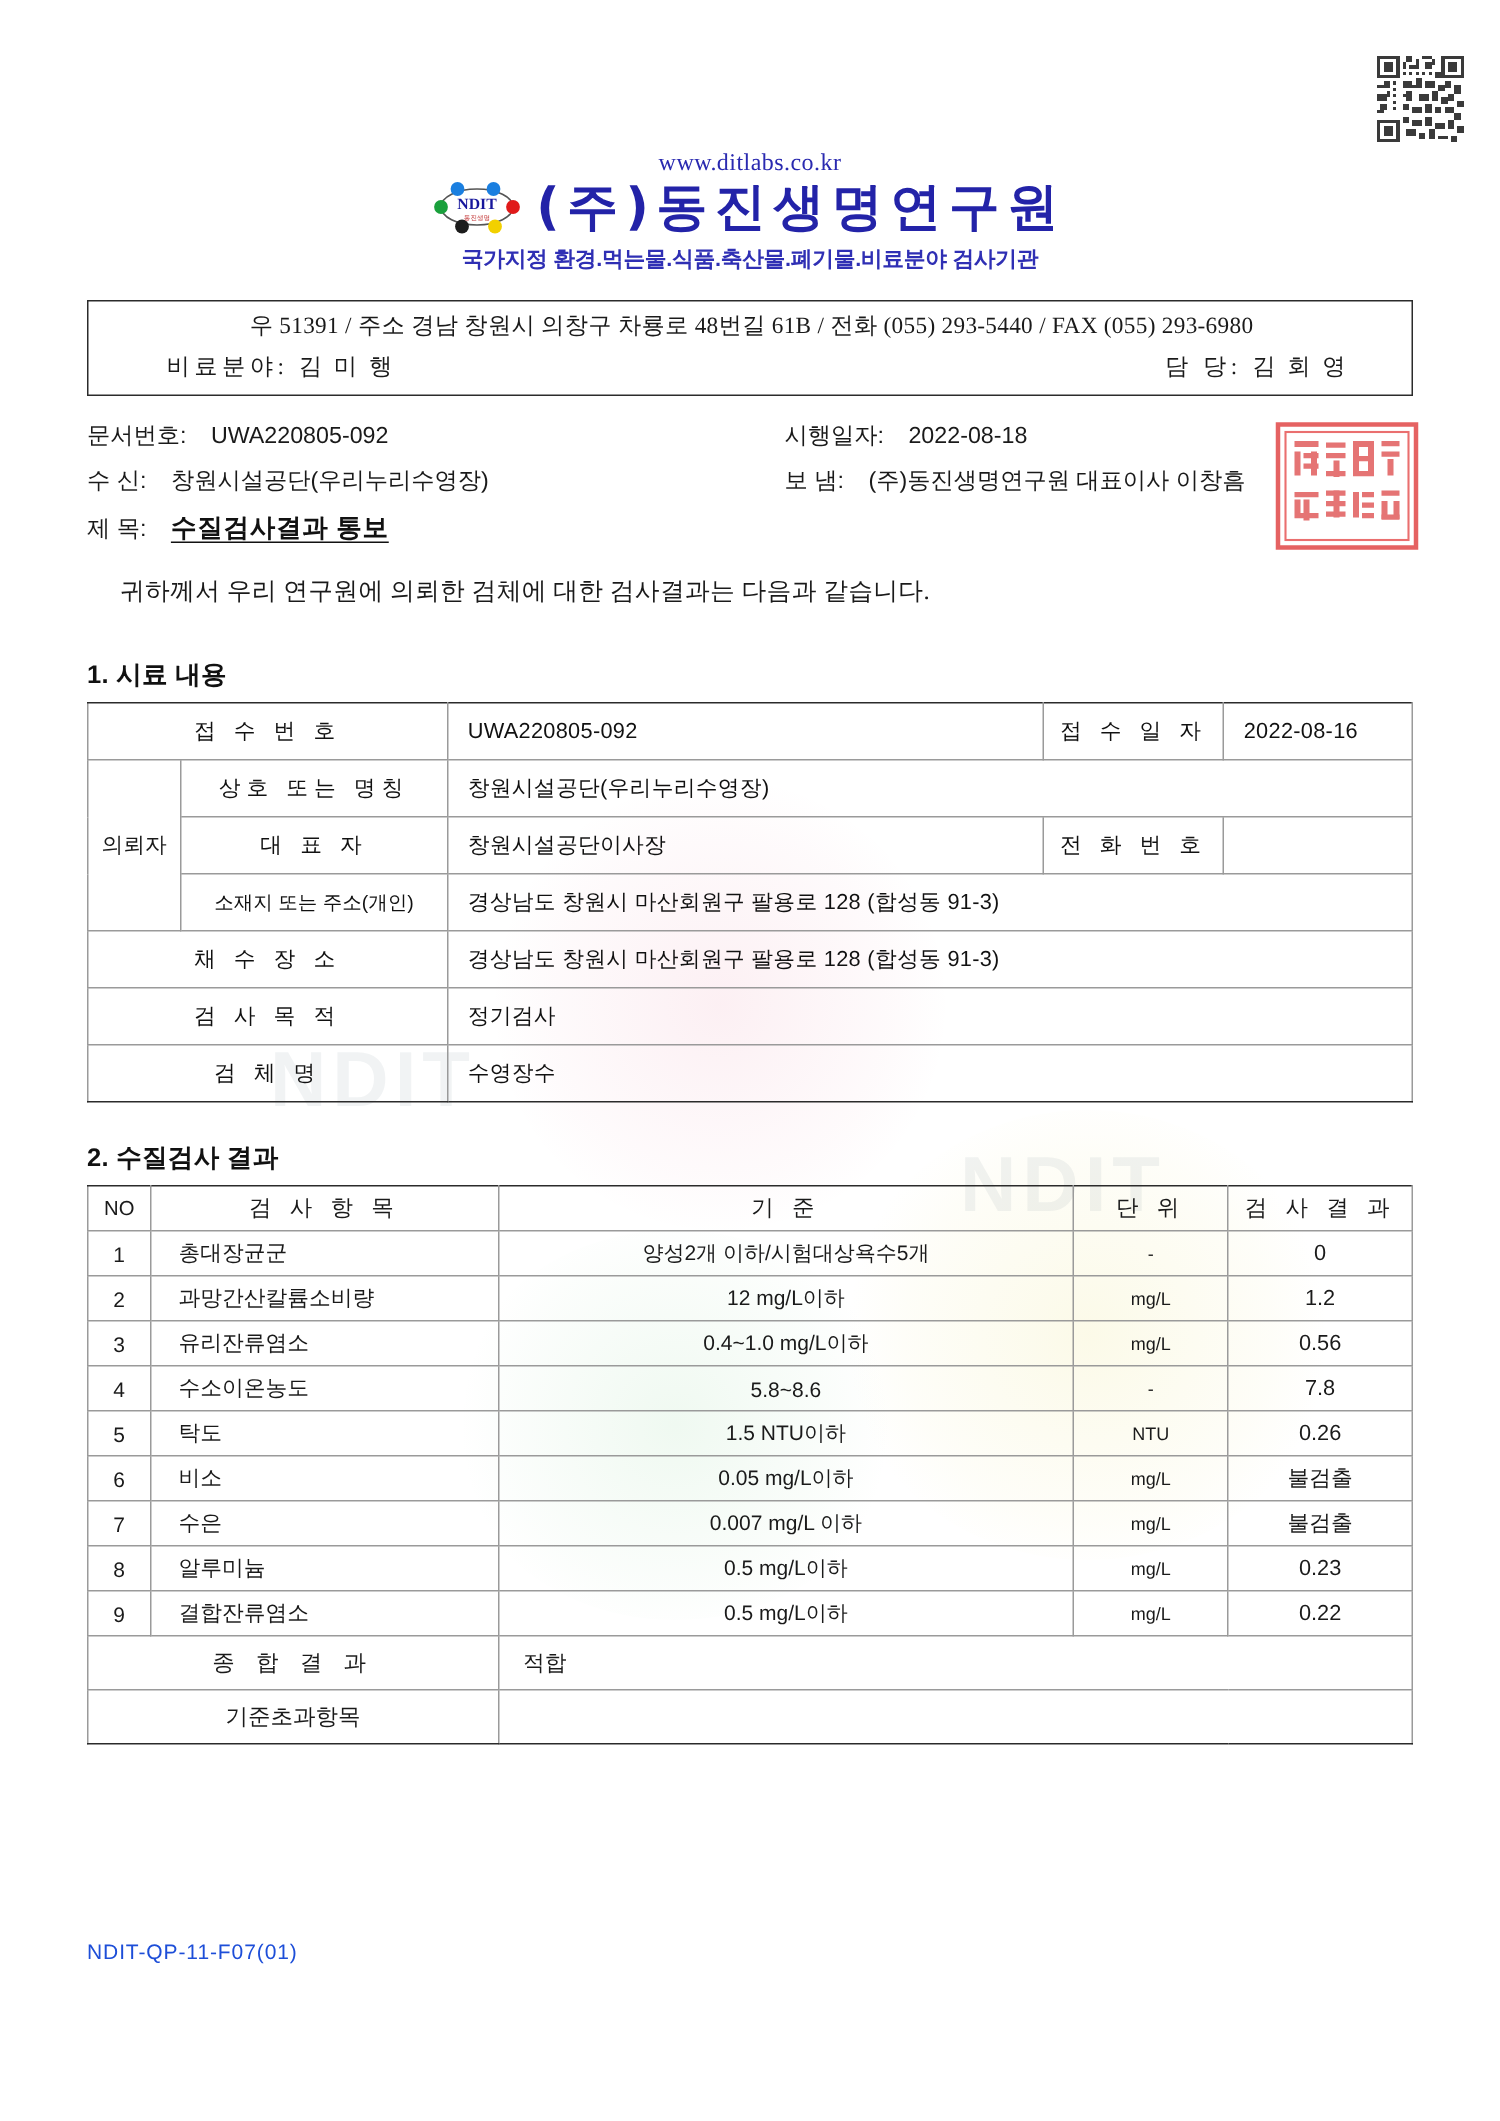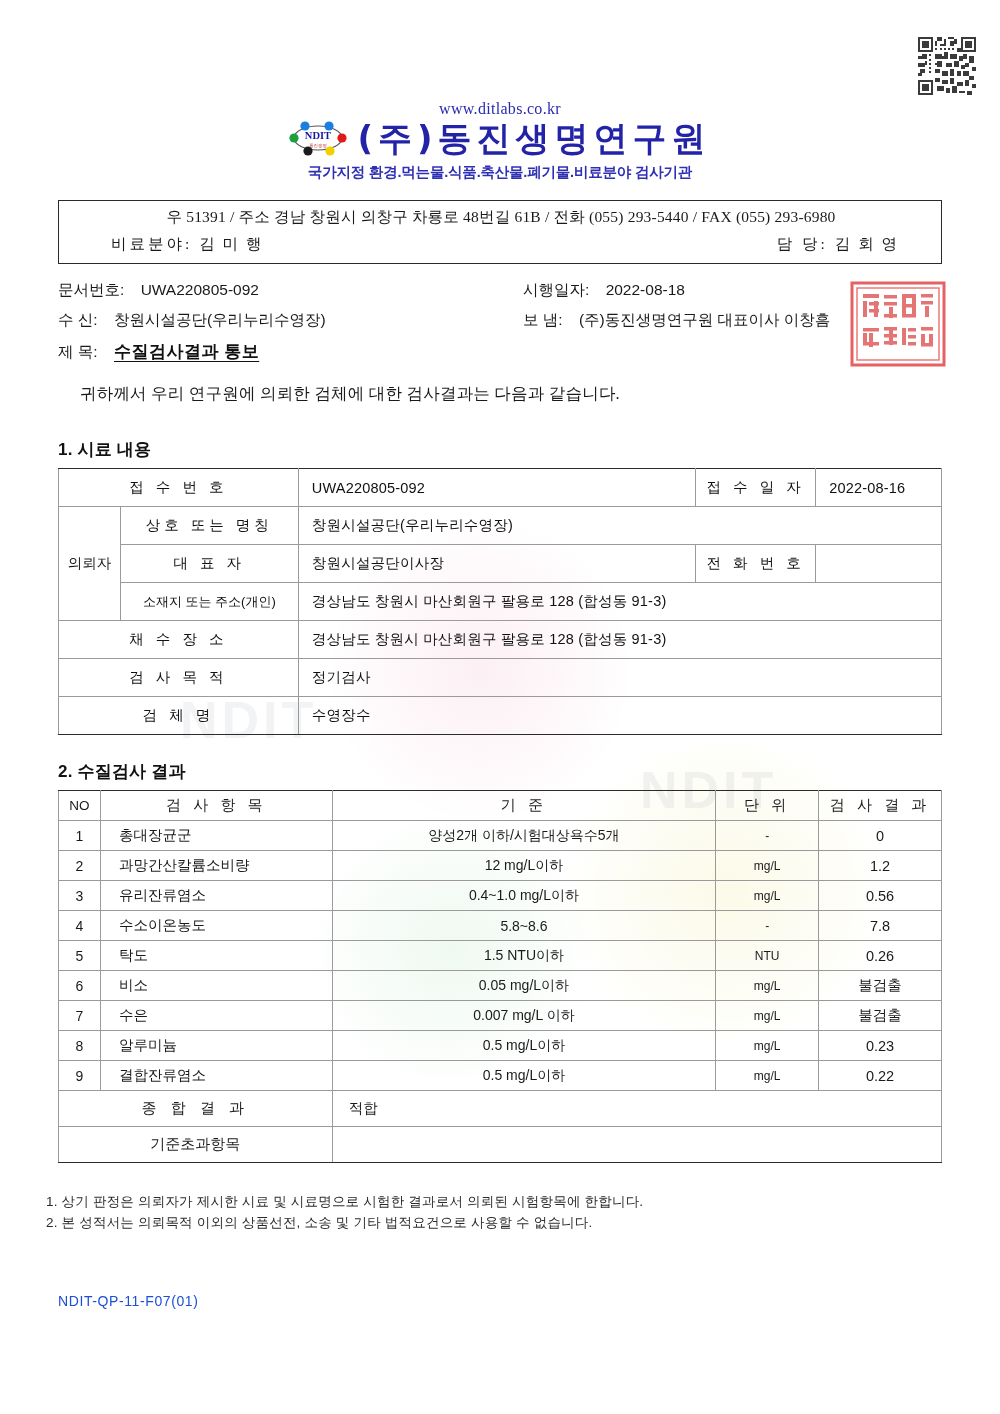--- a/index.html
+++ b/index.html
@@ -553,20 +553,16 @@
         <td class="sum-key" colspan="2">종 합 결 과</td>
         <td class="sum-val" colspan="3">적합</td>
       </tr>
       <tr class="sum">
         <td class="sum-key tight tbl-bottom" colspan="2">기준초과항목</td>
         <td class="sum-val tbl-bottom" colspan="3"></td>
       </tr>
     </tfoot>
   </table>
 
-  <div class="notes" id="notes">
-      <div>1. 상기 판정은 의뢰자가 제시한 시료 및 시료명으로 시험한 결과로서 의뢰된 시험항목에 한합니다.</div>
-      <div>2. 본 성적서는 의뢰목적 이외의 상품선전, 소송 및 기타 법적요건으로 사용할 수 없습니다.</div>
-    </div>
 
   <div class="doccode">NDIT-QP-11-F07(01)</div>
 
 </div>
 
 </body></html>

